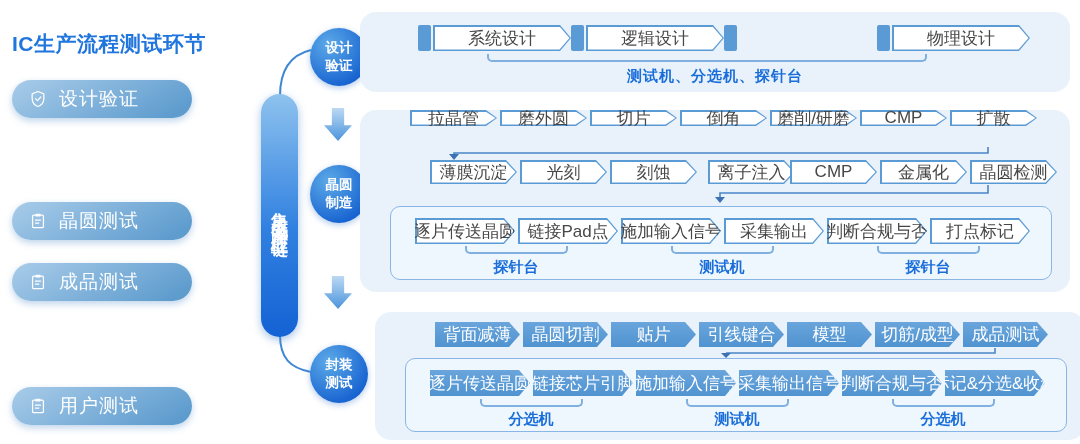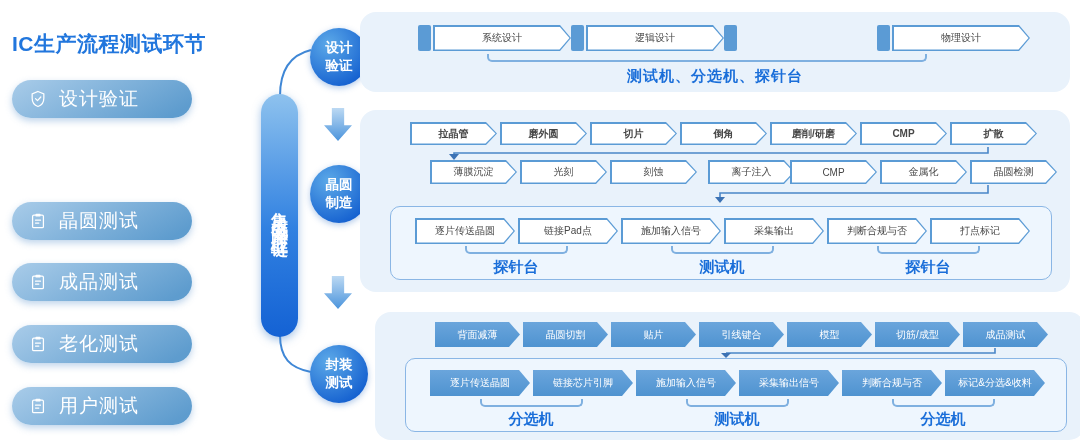--- a/index.html
+++ b/index.html
@@ -38,32 +38,32 @@
   .panel { position:absolute; left:360px; width:710px; background:#e9f2fb; border-radius:16px; }
   #panel-design  { top:12px;  height:80px; }
   #panel-wafer   { top:110px; height:182px; }
   #panel-package { top:312px; height:128px;margin-left:15px; }
   .sub-box { position:absolute; left:30px; width:662px; height:74px; background:#eef6fe;
              border:1.5px solid #8ab6e5; border-radius:10px; }
   .conn { position:absolute; left:0; top:0; pointer-events:none; }
 
   
   .chev { position:absolute; display:flex; align-items:center; justify-content:center;
-          font-size:10px;
+          font-size:17px;
           clip-path:polygon(0 0,calc(100% - 11px) 0,100% 50%,calc(100% - 11px) 100%,0 100%); }
   .chev span { position:relative; z-index:1; white-space:nowrap; }
   .chev.outline { background:#5b9bd5; color:#474747; }
   .chev.outline::before { content:""; position:absolute; top:1.5px; bottom:1.5px; left:1.5px; right:1.5px;
           background:#fff;
           clip-path:polygon(0 0,calc(100% - 10px) 0,100% 50%,calc(100% - 10px) 100%,0 100%); }
   .chev.solid { background:linear-gradient(180deg,#6aa5dc,#4f93d0); color:#fff; }
 
   .p1step { top:13px; height:26px; width:138px; }
   .sq { position:absolute; top:13px; width:13px; height:26px; background:#5b9bd5; border-radius:2px; }
-  .p2r1 { top:12px;  height:23px; width:87px;font-weight:bold; }
+  .p2r1 { top:0;  height:16px; width:87px; }
   .p2r2 { top:50px;  height:24px; width:87px;margin-left:20px; }
   .p2r3 { top:108px; height:26px; width:100px; }
   .p3r1 { top:10px;  height:25px; width:85px; }
   .p3r2 { top:58px;  height:26px; width:100px; }
 
   .bracket { position:absolute; height:8px; border:2px solid #7fb0e0; border-top:none;
              border-radius:0 0 5px 5px; }
   .machine { position:absolute; transform:translateX(-50%); font-weight:700; font-size:15px;
              color:#1a6ed9; white-space:nowrap; }
   .equip { position:absolute; left:50%; transform:translateX(-50%); top:55px; font-weight:700;
@@ -92,28 +92,20 @@
     <span>晶圆测试</span>
   </div>
   <div class="pill" style="top:263px">
     <svg width="20" height="20" viewBox="0 0 24 24">
         <rect x="5.5" y="5" width="13" height="15" rx="1.5" fill="none" stroke="#fff" stroke-width="1.5"></rect>
         <rect x="9" y="3.2" width="6" height="3.4" rx="1" fill="#fff"></rect>
         <path d="M9 11 H15 M9 14.5 H13" stroke="#fff" stroke-width="1.5" stroke-linecap="round"></path>
       </svg>
     <span>成品测试</span>
   </div>
-  <div class="pill" style="top:325px">
-    <svg width="20" height="20" viewBox="0 0 24 24">
-        <rect x="5.5" y="5" width="13" height="15" rx="1.5" fill="none" stroke="#fff" stroke-width="1.5"></rect>
-        <rect x="9" y="3.2" width="6" height="3.4" rx="1" fill="#fff"></rect>
-        <path d="M9 11 H15 M9 14.5 H13" stroke="#fff" stroke-width="1.5" stroke-linecap="round"></path>
-      </svg>
-    <span>老化测试</span>
-  </div>
   <div class="pill" style="top:387px">
     <svg width="20" height="20" viewBox="0 0 24 24">
         <rect x="5.5" y="5" width="13" height="15" rx="1.5" fill="none" stroke="#fff" stroke-width="1.5"></rect>
         <rect x="9" y="3.2" width="6" height="3.4" rx="1" fill="#fff"></rect>
         <path d="M9 11 H15 M9 14.5 H13" stroke="#fff" stroke-width="1.5" stroke-linecap="round"></path>
       </svg>
     <span>用户测试</span>
   </div>
 
   <svg class="curves" width="1080" height="444">

